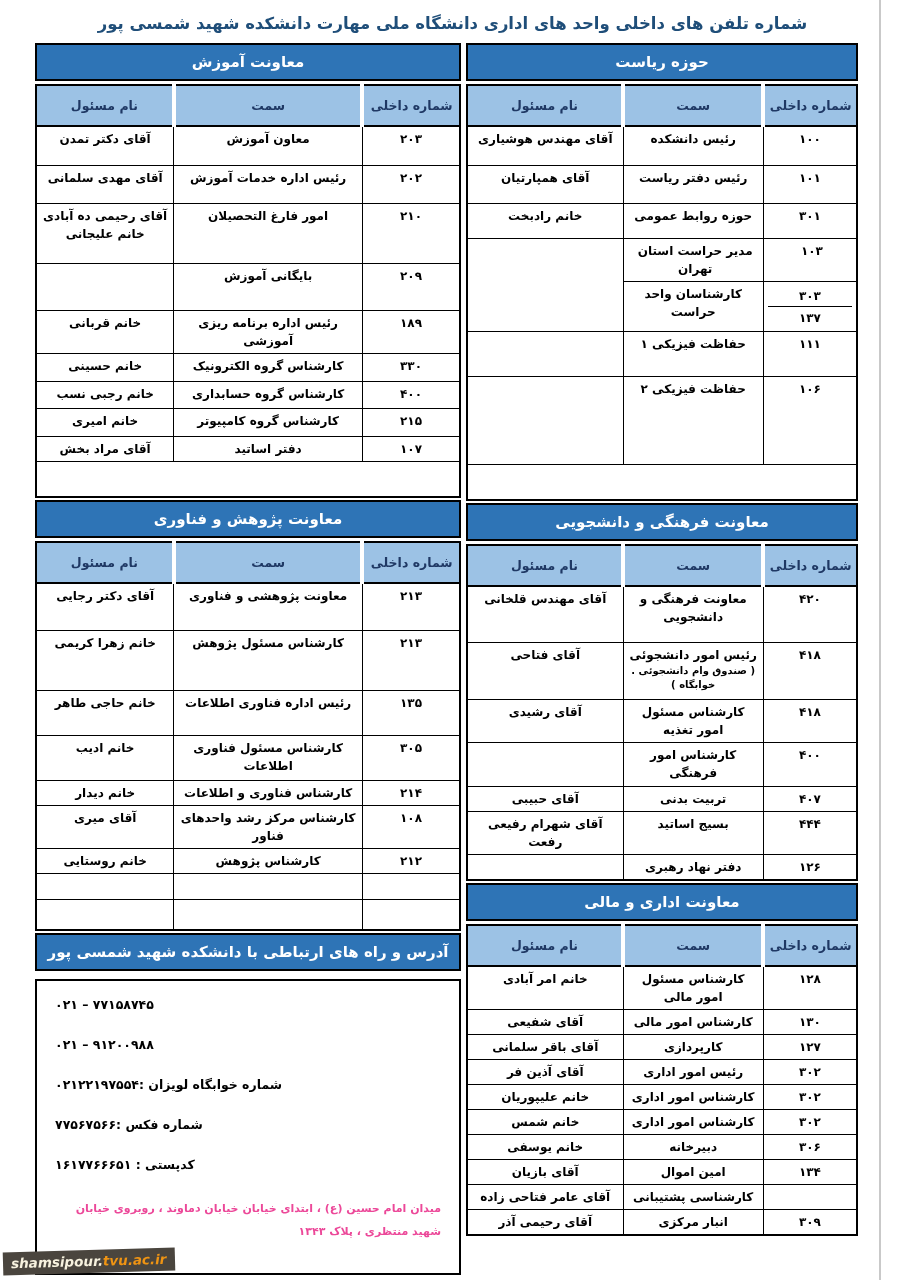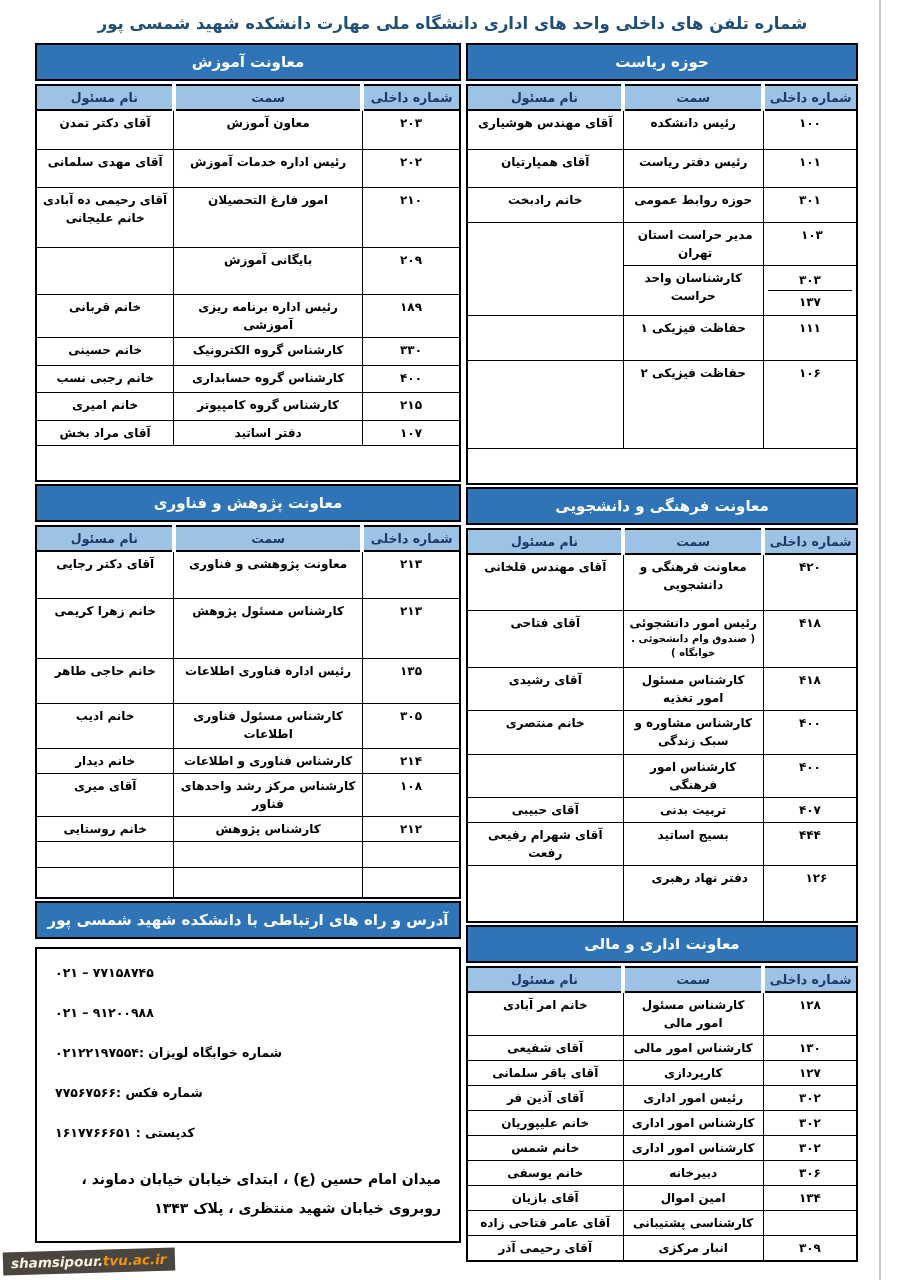--- a/index.html
+++ b/index.html
@@ -38,21 +38,21 @@
     border-collapse:collapse;
     width:100%;
     margin-top:3px;
     border:2.5px solid #000;
     table-layout:fixed;
   }
   table.dir th{
     background:#9CC2E5;
     color:#1F3864;
     font-size:12.5px;
-    padding:4px 2px;
+    padding:12px 2px;
     border-bottom:2px solid #000;
     border-top:1px solid #000;
   }
   table.dir th + th{border-left:4px solid #ffffff;}
   table.dir td{
     border:1px solid #000;
     font-size:12px;
     text-align:center;
     vertical-align:top;
     padding:3px 4px;
@@ -92,21 +92,21 @@
     border:2px solid #000;
     margin-top:8px;
     height:268px;
     padding:16px 18px 8px 18px;
   }
   .cline{font-size:12.5px;margin-bottom:25px;color:#000;}
   .cline.num{direction:ltr;text-align:left;}
   .cline.lbl{direction:rtl;text-align:left;}
   .caddr{
     direction:rtl;text-align:right;
-    font-size:14px;line-height:2.1;color:#000000;margin-top:2px;
+    font-size:11px;line-height:2.1;color:#ec4899;margin-top:2px;
   }
   
   .watermark{
     position:absolute;left:3px;bottom:7px;
     background:#4a453e;
     padding:3px 9px 4px 8px;
     transform:rotate(-1.6deg);
     font-style:italic;
     font-size:13.5px;
     white-space:nowrap;
@@ -475,29 +475,20 @@
               <td dir="rtl">
                 <div>آقای رشیدی</div>
               </td>
               <td dir="rtl">
                 <div>کارشناس مسئول امور تغذیه</div>
               </td>
               <td>۴۱۸</td>
             </tr>
             <tr>
               <td dir="rtl">
-                <div>خانم منتصری</div>
-              </td>
-              <td dir="rtl">
-                <div>کارشناس مشاوره و سبک زندگی</div>
-              </td>
-              <td>۴۰۰</td>
-            </tr>
-            <tr>
-              <td dir="rtl">
                 <div></div>
               </td>
               <td dir="rtl">
                 <div>کارشناس امور فرهنگی</div>
               </td>
               <td>۴۰۰</td>
             </tr>
             <tr>
               <td dir="rtl">
                 <div>آقای حبیبی</div>

